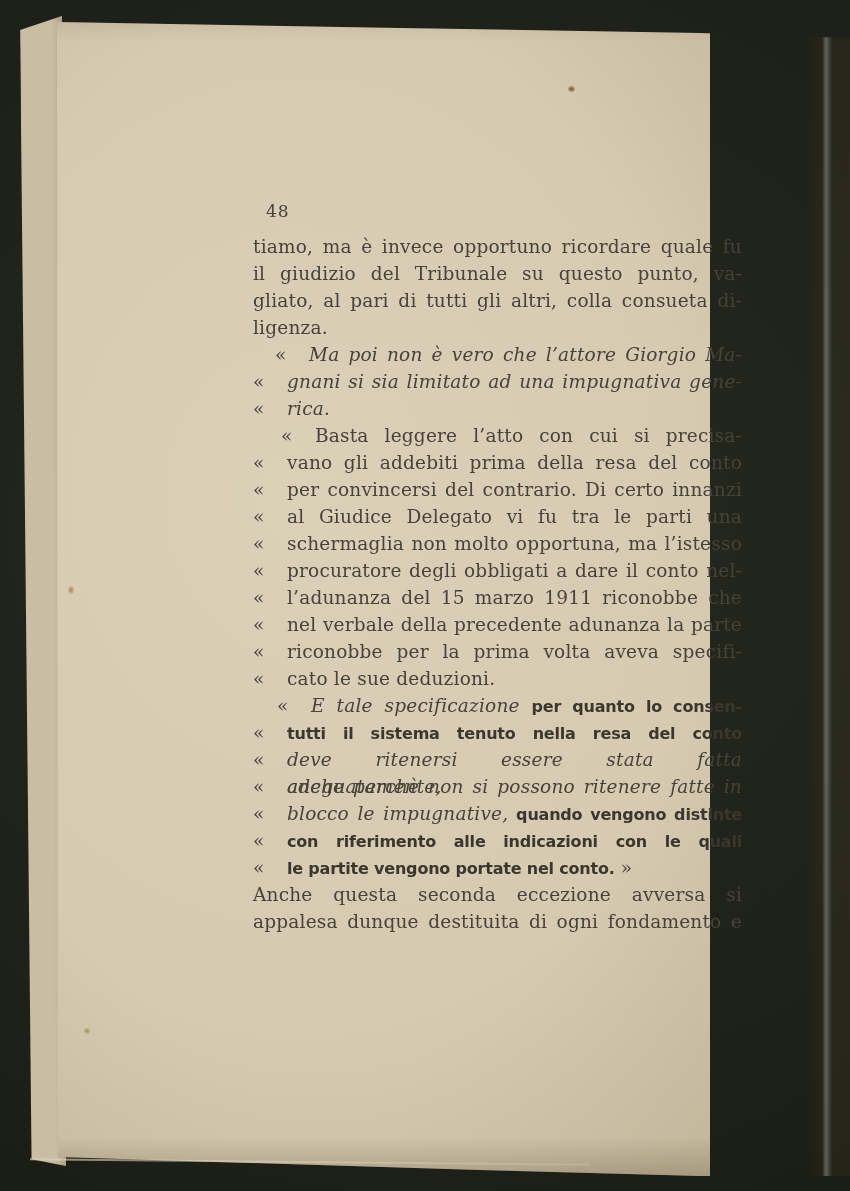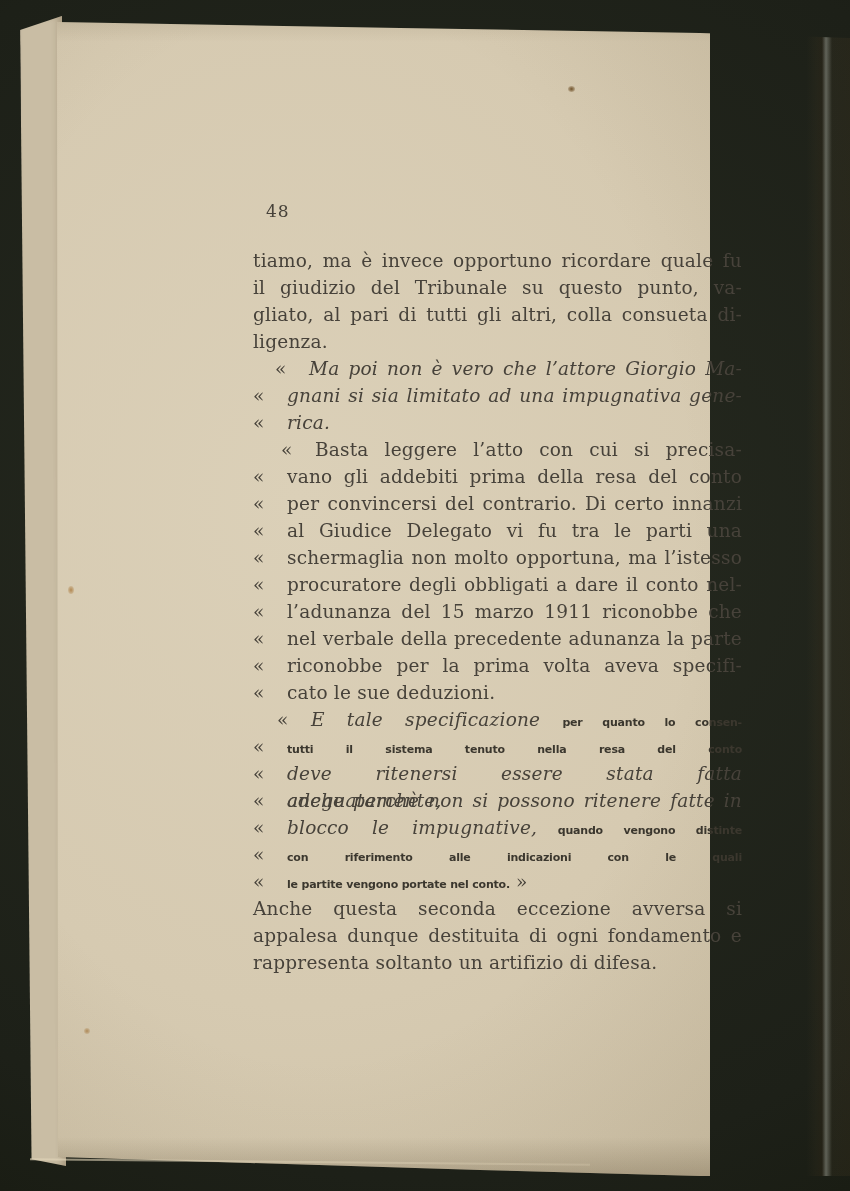--- a/index.html
+++ b/index.html
@@ -63,32 +63,32 @@
     position:absolute;left:30px;top:1161px;width:560px;height:2px;
     background:linear-gradient(90deg, rgba(225,213,185,0.65), rgba(225,213,185,0.25));
     transform:rotate(0.55deg);
   }
   
   .page-number{
     position:absolute;left:266px;top:201px;
     font-size:17px;letter-spacing:1px;color:#47423a;
   }
   .text-block{
-    position:absolute;left:253px;top:247px;width:489px;
+    position:absolute;left:253px;top:233px;width:489px;
     color:#47423a;font-size:18.5px;letter-spacing:0.2px;
   }
   .line{height:27px;line-height:27px;position:relative;}
   .line.quoted{padding-left:34px;}
   .qmark{position:absolute;left:0;top:0;}
   .ltext{display:block;}
   .line.just .ltext{text-align:justify;text-align-last:justify;}
   .seg-i{font-style:italic;}
   .seg-b{
     font-family:"DejaVu Sans", sans-serif;font-weight:700;font-style:normal;
-    font-size:11px;letter-spacing:-0.2px;color:#3b372e;
+    font-size:16px;letter-spacing:-0.2px;color:#3b372e;
   }
   
   .watermark{
     position:absolute;left:126px;top:1114px;width:724px;
     font-family:"Liberation Sans", sans-serif;
     font-size:37px;font-weight:400;letter-spacing:1px;white-space:nowrap;
     color:rgba(255,255,255,0.58);
     z-index:5;
   }
 </style>
@@ -210,21 +210,18 @@
             <span class="ltext"><span class="seg-b">le partite vengono portate nel conto.</span><span> »</span></span>
           </div>
         </div>
         <div>
           <div class="line just" style="">
             <span class="ltext"><span>Anche questa seconda eccezione avversa si</span></span>
           </div>
           <div class="line just">
             <span class="ltext"><span>appalesa dunque destituita di ogni fondamento e</span></span>
           </div>
-          <div class="line">
-            <span class="ltext"><span>rappresenta soltanto un artifizio di difesa.</span></span>
-          </div>
         </div>
       </div>
   </div>
 
   <div class="under-line"></div>
 </div>
 
 </body></html>

